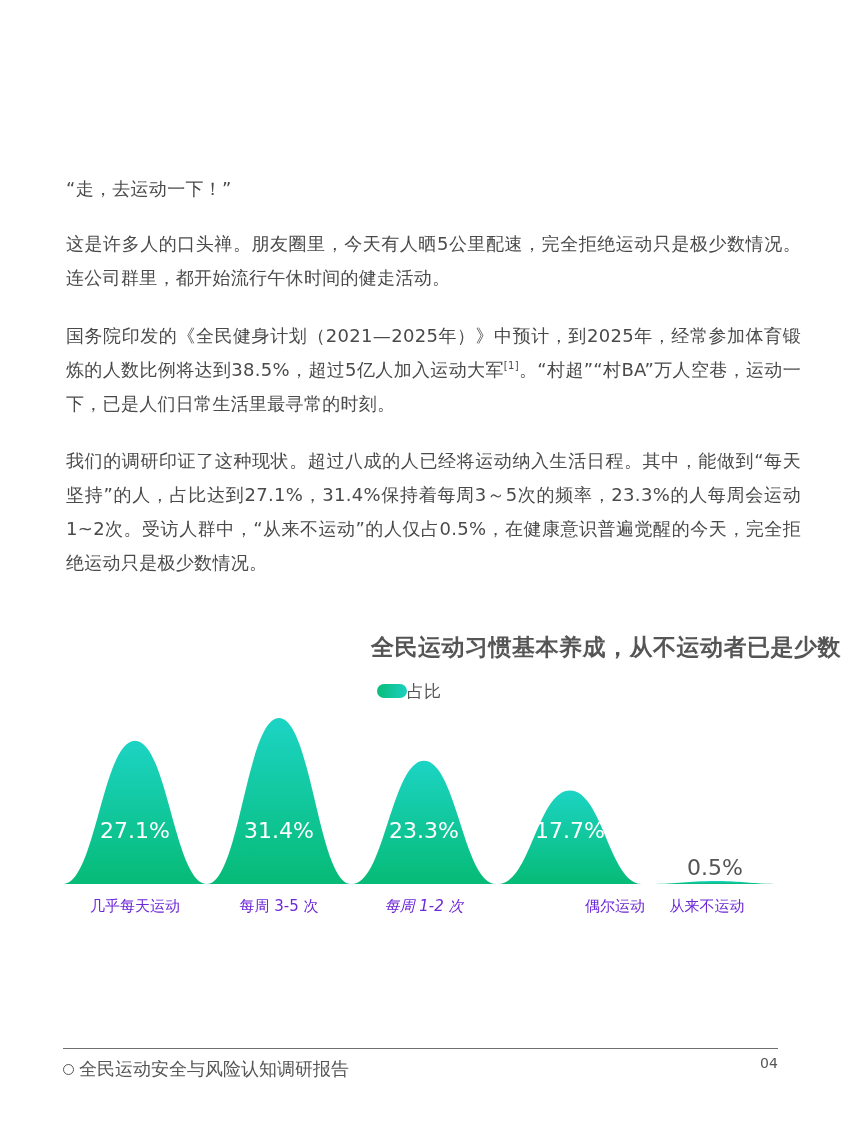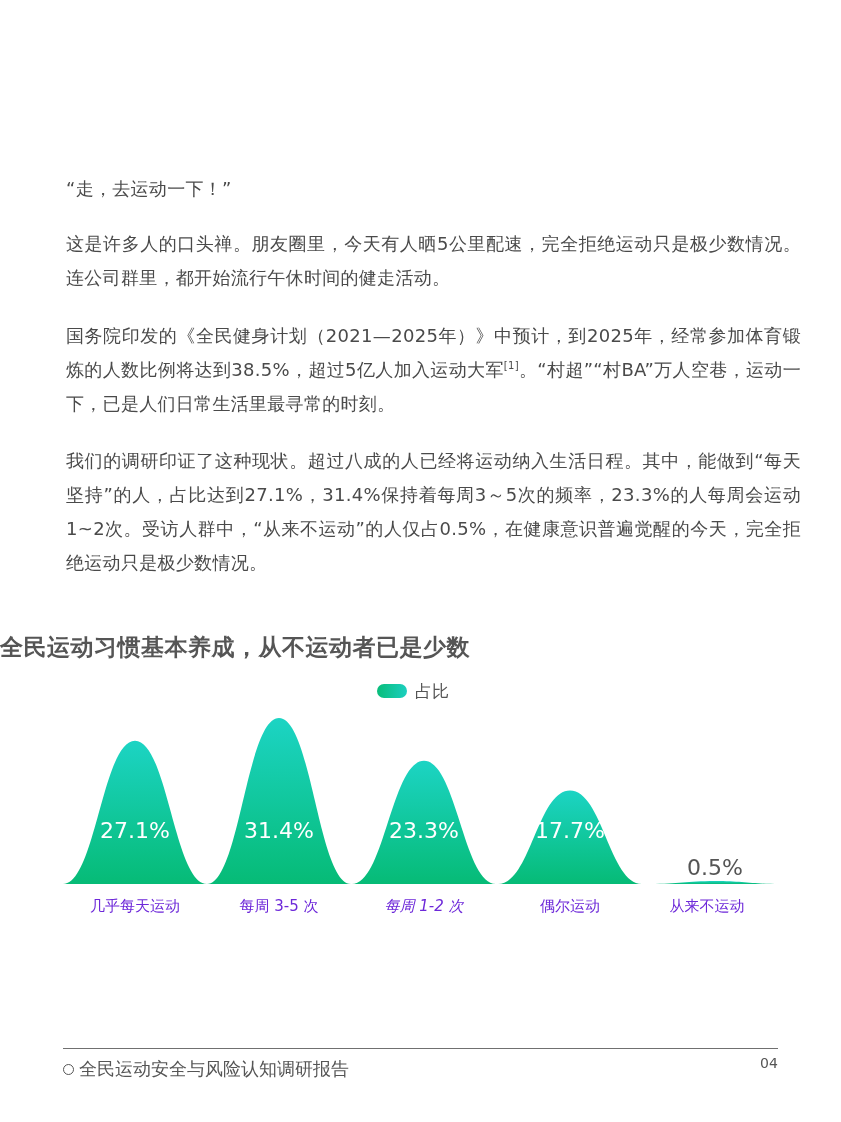--- a/index.html
+++ b/index.html
@@ -13,26 +13,26 @@
       font-size: 18px; line-height: 34px; letter-spacing: 0.3px;
       color: #4a4a4a; margin: 8px; text-align: justify;
     }
     .para sup { font-size: 10px; vertical-align: super; line-height: 0; }
     #p0 { top: 164px; }
     #p1 { top: 219px; }
     #p2 { top: 311px; }
     #p3 { top: 436px; }
 
     .chart-title {
-      position: absolute; top: 632px; left: 0; width: 841px; text-align: left;
+      position: absolute; top: 632px; left: 0; width: 841px; text-align: right;
       font-size: 23px; font-weight: bold; color: #555555; letter-spacing: 0.5px;
     }
     .legend {
       position: absolute; top: 680px; left: 377px; height: 22px;
-      display: flex; align-items: center; gap: 8px;
+      display: flex; align-items: center; 
       font-size: 17px; color: #555555;
     }
     .legend-swatch {
       width: 30px; height: 14px; border-radius: 7px;
       background: linear-gradient(90deg, #08bd7a, #1ccfbf);
     }
     svg.chart { position: absolute; left: 0; top: 700px; }
     .bar-label {
       position: absolute; font-size: 22px; color: #ffffff; text-align: center; width: 120px;
     }
@@ -83,21 +83,21 @@
     <path d="M 650 184 C 679.25 184, 685.75 181, 715 181 C 744.25 181, 750.75 184, 780 184 Z" fill="url(#g)"></path>
   </svg>
 <div id="labels-layer">
     <div class="bar-label" style="left: 75px; top: 818px;">27.1%</div>
     <div class="cat-label" style="left: 60px;">几乎每天运动</div>
     <div class="bar-label" style="left: 219px; top: 818px;">31.4%</div>
     <div class="cat-label" style="left: 204px;">每周 3-5 次</div>
     <div class="bar-label" style="left: 364px; top: 818px;">23.3%</div>
     <div class="cat-label" style="left: 349px; font-style: italic;">每周 1-2 次</div>
     <div class="bar-label" style="left: 510px; top: 818px;">17.7%</div>
-    <div class="cat-label" style="left: 495px;">偶尔运动</div>
+    <div class="cat-label" style="left: 495px; text-align: right;">偶尔运动</div>
     <div class="bar-label dark" style="left: 655px; top: 855px;">0.5%</div>
     <div class="cat-label" style="left: 632px;">从来不运动</div>
   </div>
 
 <div class="footer-line"></div>
 <div class="footer-left">
   <span class="circle-icon"></span>
   <span>全民运动安全与风险认知调研报告</span>
 </div>
 <div class="footer-right">04</div>

